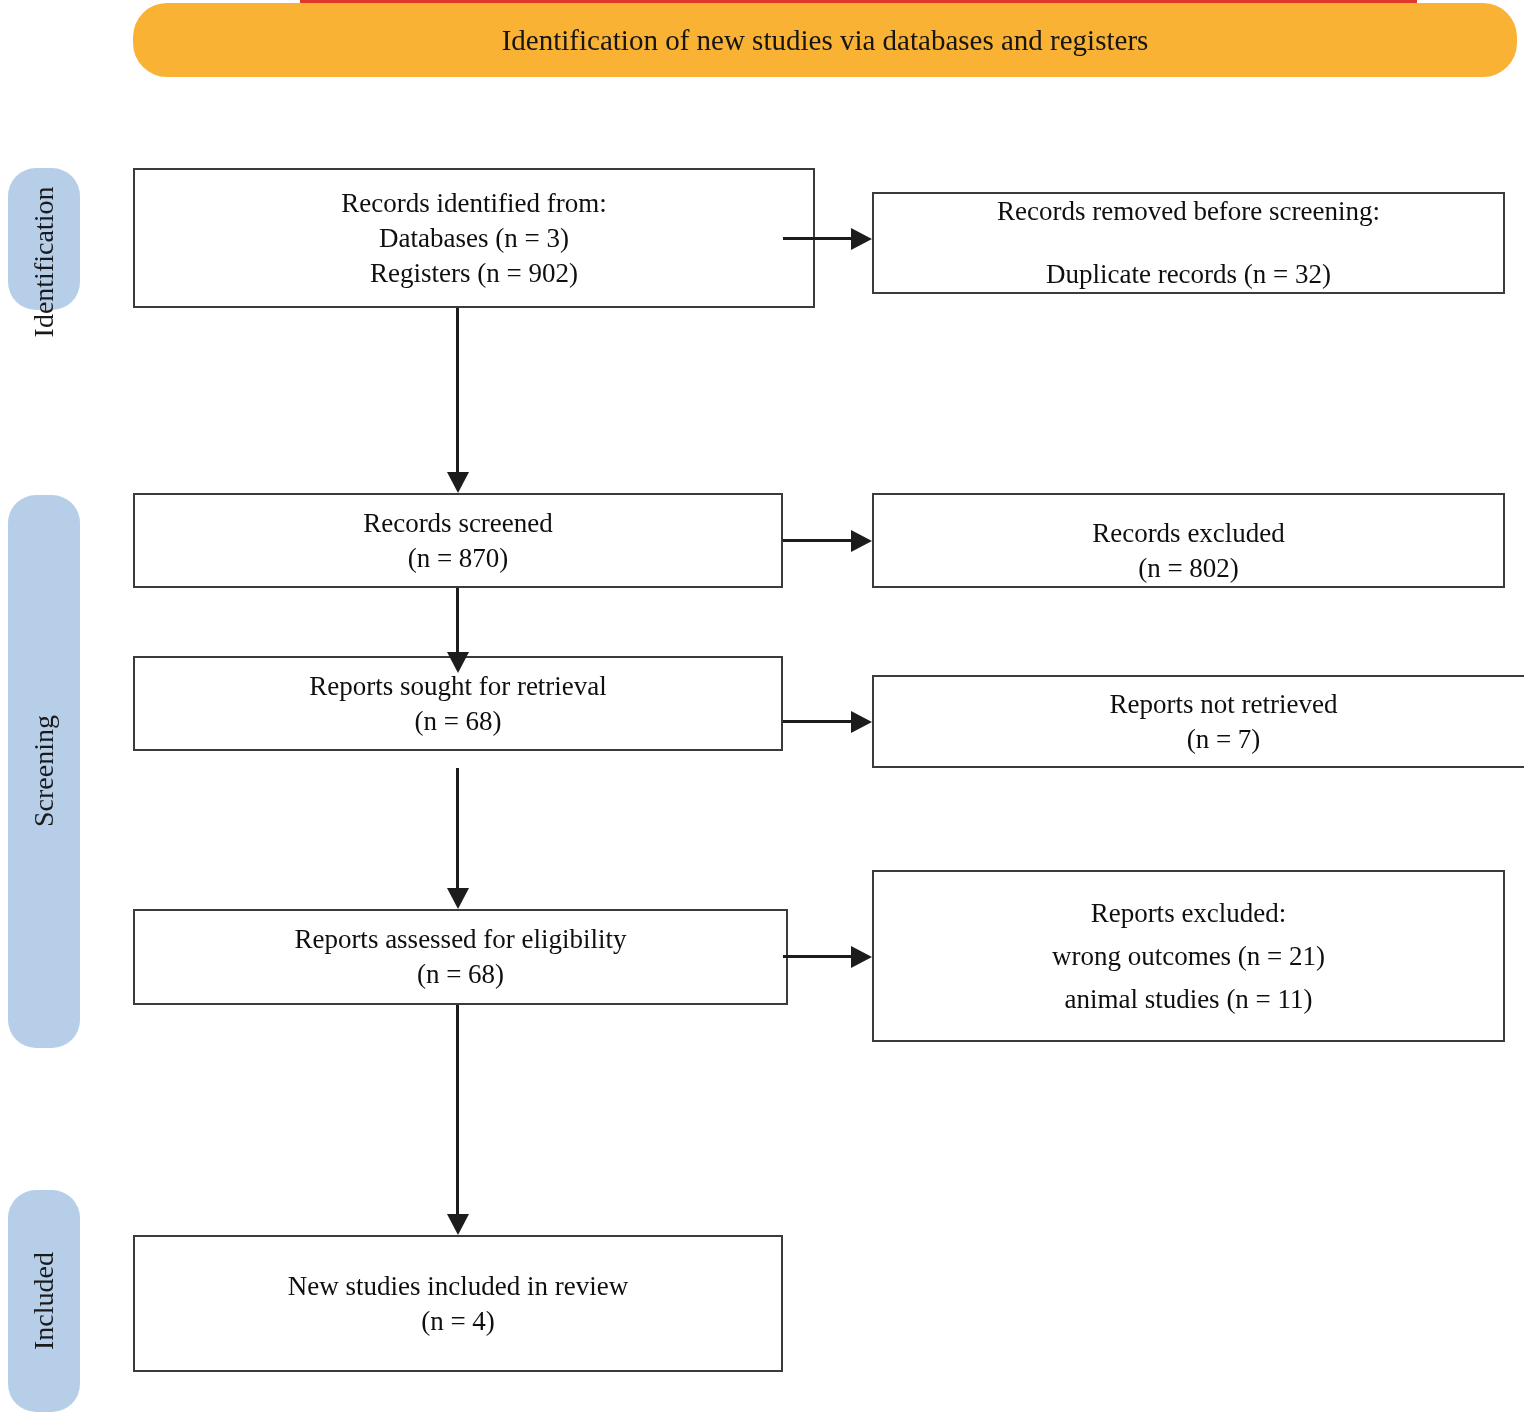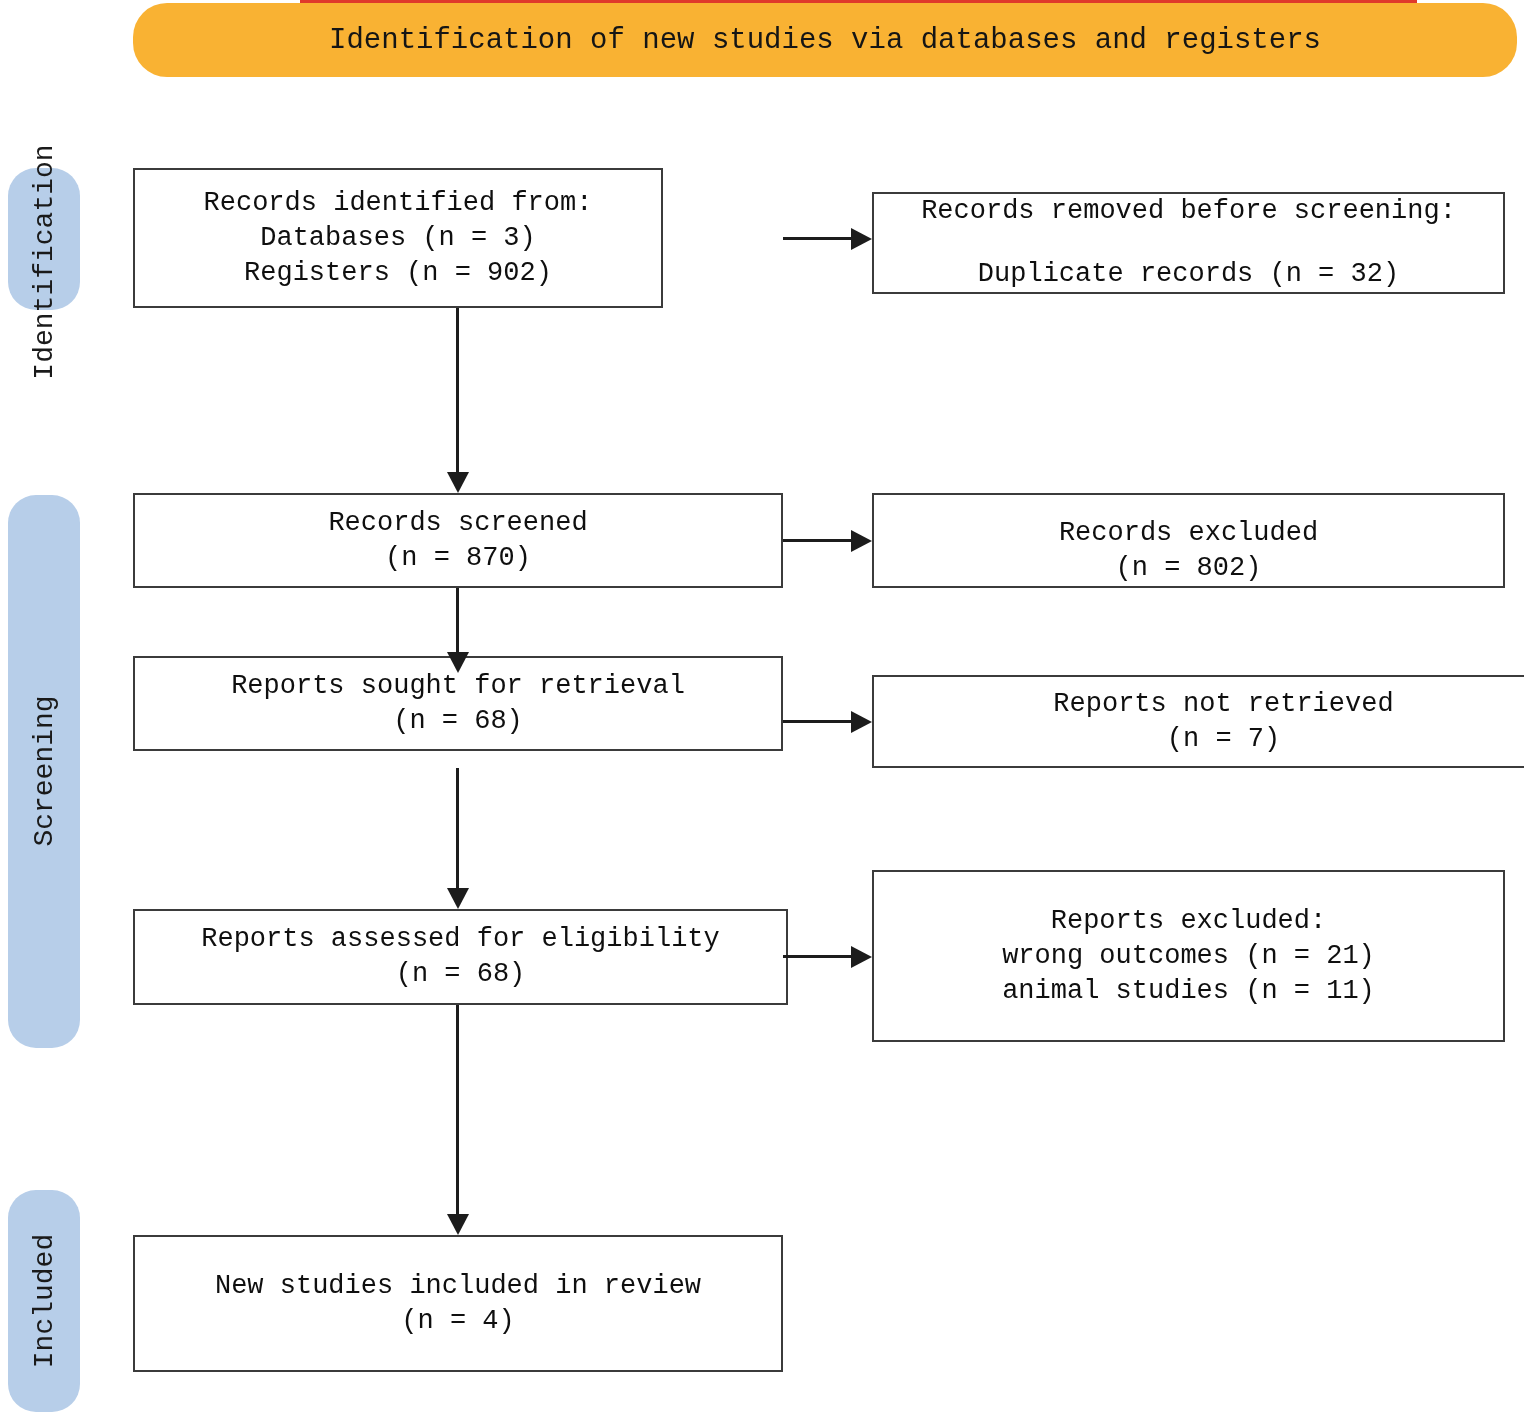--- a/index.html
+++ b/index.html
@@ -1,18 +1,18 @@
 <!DOCTYPE html>
 <html><head>
 <meta charset="utf-8">
 <style>
   html,body{margin:0;padding:0;background:#ffffff;}
   .canvas{
     position:relative;width:1524px;height:1423px;background:#ffffff;overflow:hidden;
-    font-family:Liberation Mono, monospace;color:#111;
+    font-family:Liberation Serif, serif;color:#111;
   }
   .top-strip{position:absolute;left:300px;top:0;width:1117px;height:6px;background:#E0392B;}
   .banner{
     position:absolute;left:133px;top:3px;width:1384px;height:74px;border-radius:34px;
     background:#F9B233;display:flex;align-items:center;justify-content:center;
     font-size:29px;color:#151515;
   }
   .pill{position:absolute;width:72px;background:#B7CEE9;border-radius:28px;}
   .pill-identification{left:8px;top:168px;height:142px;}
   .pill-screening{left:8px;top:495px;height:553px;}
@@ -22,28 +22,28 @@
     transform:translate(-50%,-50%) rotate(-90deg);transform-origin:center center;
   }
   .stage-label.identification{left:44px;top:262px;}
   .stage-label.screening{left:44px;top:771px;}
   .stage-label.included{left:44px;top:1301px;}
   .fbox{
     position:absolute;background:#ffffff;border:2px solid #3b3b3b;
     display:flex;flex-direction:column;align-items:center;justify-content:center;
     text-align:center;font-size:27px;line-height:35px;color:#0f0f0f;box-sizing:border-box;
   }
-  .b1 {left:133px;top:168px;width:530px;height:140px;}
+  .b1 {left:133px;top:168px;width:682px;height:140px;}
   .b1r{left:872px;top:192px;width:633px;height:102px;justify-content:space-between;}
   .b2 {left:133px;top:493px;width:650px;height:95px;}
   .b2r{left:872px;top:493px;width:633px;height:95px;justify-content:flex-end;}
   .b3 {left:133px;top:656px;width:650px;height:95px;}
   .b3r{left:872px;top:675px;width:703px;height:93px;}
   .b4 {left:133px;top:909px;width:655px;height:96px;}
-  .b4r{left:872px;top:870px;width:633px;height:172px;}
+  .b4r{left:872px;top:870px;width:633px;height:172px;gap:8px;}
   .b5 {left:133px;top:1235px;width:650px;height:137px;}
   .vline{position:absolute;width:3px;background:#1c1c1c;left:456px;}
   .hline{position:absolute;height:3px;background:#1c1c1c;}
   .arr-down{
     position:absolute;width:0;height:0;left:447px;
     border-left:11px solid transparent;border-right:11px solid transparent;
     border-top:21px solid #1c1c1c;
   }
   .arr-right{
     position:absolute;width:0;height:0;left:851px;

